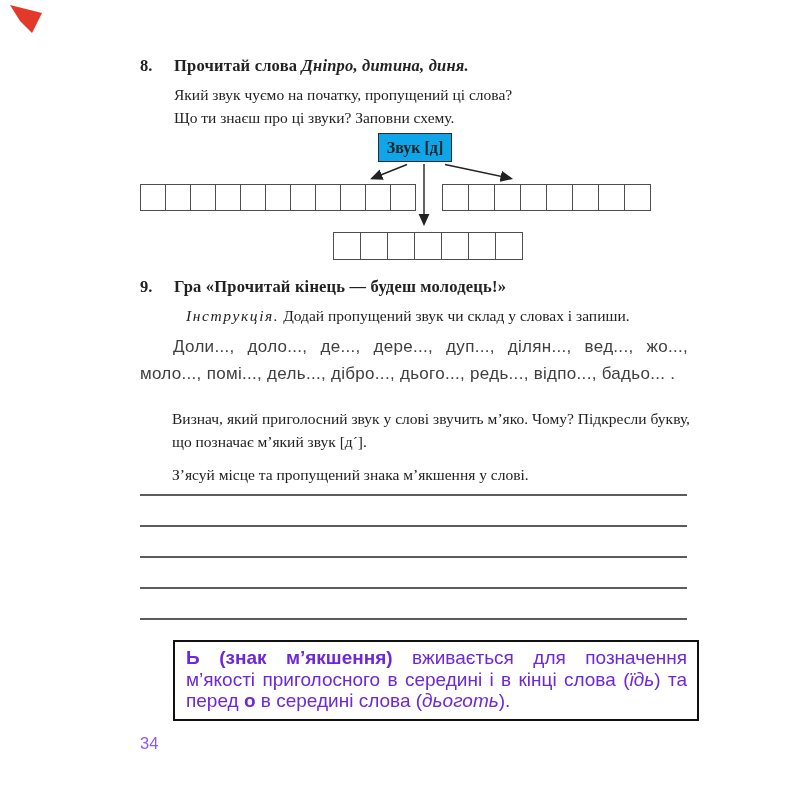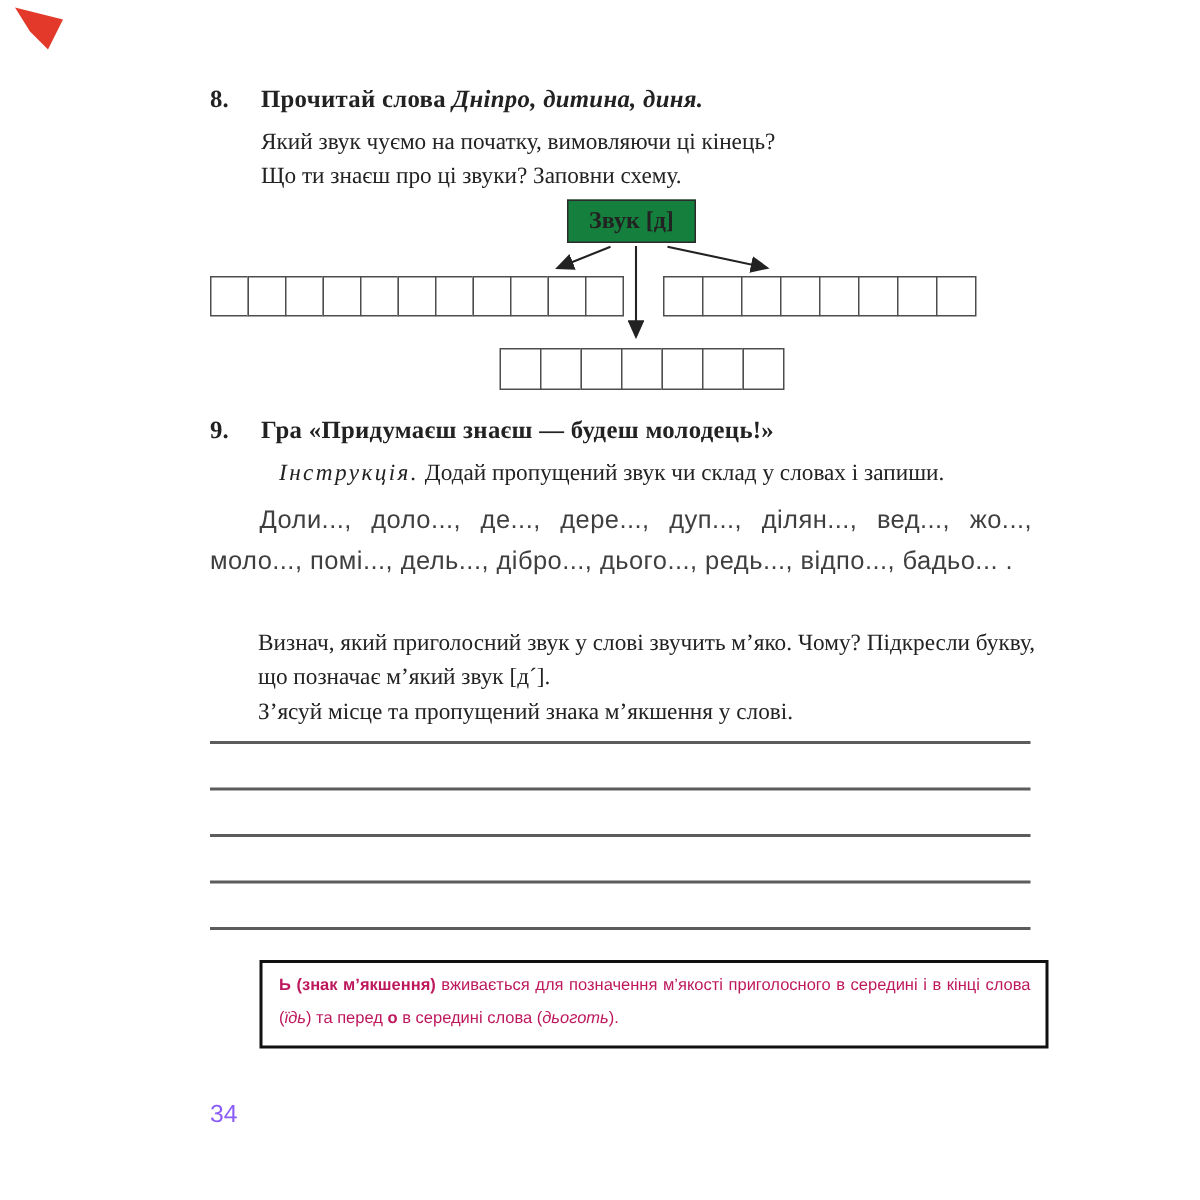--- a/index.html
+++ b/index.html
@@ -11,23 +11,23 @@
   
   .corner-flag{position:absolute;left:4px;top:1px;}
   
   .exnum{position:absolute;font-weight:700;font-size:16.5px;font-family:"Liberation Serif",serif;}
   .extitle{position:absolute;margin:0;font-weight:700;font-size:16.5px;font-family:"Liberation Serif",serif;letter-spacing:.2px;}
   .extitle .bi{font-style:italic;}
   .serifline{position:absolute;margin:0;font-size:15.5px;line-height:22px;font-family:"Liberation Serif",serif;}
   .instr-label{font-style:italic;letter-spacing:1.6px;}
   
   .soundbox{
-    position:absolute;left:378px;top:133px;width:86px;height:29px;
+    position:absolute;left:378px;top:133px;width:74px;height:29px;
     border:1.5px solid #2b2b2b;display:flex;align-items:center;justify-content:center;
-    font-weight:700;font-size:16px;font-family:"Liberation Serif",serif;background:#15803d;box-sizing:border-box;
+    font-weight:700;font-size:16px;font-family:"Liberation Serif",serif;background:#0ea5e9;box-sizing:border-box;
   }
   .arrows{position:absolute;left:330px;top:160px;}
   .cellrow{position:absolute;display:flex;}
   .cellrow .cell{
     width:26px;height:27px;border:1px solid #4e4e4e;background:#fff;
     box-sizing:border-box;flex:none;
   }
   .cellrow .cell + .cell{margin-left:-1px;}
   .row-left{left:140px;top:184px;}
   .row-right{left:442px;top:184px;}
@@ -45,41 +45,41 @@
     font-family:"Liberation Serif",serif;text-align:justify;
   }
   
   .writing-line{
     position:absolute;left:140px;width:547px;height:1.6px;background:#5c5c5c;
   }
   
   .notebox{
     position:absolute;left:173px;top:640px;width:526px;box-sizing:border-box;
     border:2.5px solid #101010;padding:5px 10px 7px 11px;
-    font-family:"Liberation Sans",sans-serif;font-size:11px;line-height:21.5px;
-    text-align:justify;color:#be185d;background:#fff;
+    font-family:"Liberation Sans",sans-serif;font-size:19px;line-height:21.5px;
+    text-align:justify;color:#6d28d9;background:#fff;
   }
   .notebox .b{font-weight:700;}
   .notebox .i{font-style:italic;}
   
   .pagenum{position:absolute;left:140px;top:734px;font-family:"Liberation Sans",sans-serif;font-size:16.5px;color:#8b5cf6;}
 </style>
 </head>
 <body>
 
 <svg class="corner-flag" width="42" height="38" viewBox="0 0 42 38">
   <path d="M6,4 L38,12 L28,32 L16,20 Z" fill="#e2392b"></path>
 </svg>
 
 <section>
   <span class="exnum" style="left:140px;top:56px;">8.</span>
   <h2 class="extitle" style="left:174px;top:56px;font-family:Liberation Serif, serif;">
     <span>Прочитай слова </span><span class="bi">Дніпро, дитина, диня.</span>
   </h2>
-  <p class="serifline" style="left:174px;top:84px;">Який звук чуємо на початку, вимовляючи ці кінець?</p>
+  <p class="serifline" style="left:174px;top:84px;">Який звук чуємо на початку, пропущений ці слова?</p>
   <p class="serifline" style="left:174px;top:107px;">Що ти знаєш про ці звуки? Заповни схему.</p>
 </section>
 
 <div>
   <div class="soundbox">Звук [д]</div>
 
   <svg class="arrows" width="210" height="78" viewBox="330 160 210 78">
     <defs>
       <marker id="ah" markerWidth="9" markerHeight="8" refX="7.5" refY="4" orient="auto">
         <path d="M0,0 L9,4 L0,8 Z" fill="#222"></path>
@@ -119,26 +119,26 @@
       <div class="cell"></div>
       <div class="cell"></div>
       <div class="cell"></div>
       <div class="cell"></div>
       <div class="cell"></div>
     </div>
 </div>
 
 <section>
   <span class="exnum" style="left:140px;top:277px;">9.</span>
-  <h2 class="extitle" style="left:174px;top:277px;">Гра «Придумаєш знаєш — будеш молодець!»</h2>
+  <h2 class="extitle" style="left:174px;top:277px;">Гра «Прочитай кінець — будеш молодець!»</h2>
   <p class="serifline" style="left:174px;top:305px;margin-left:12px;">
     <span class="instr-label">Інструкція.</span><span> Додай пропущений звук чи склад у словах і запиши.</span>
   </p>
   <p class="wordlist">Доли..., доло..., де..., дере..., дуп..., ділян..., вед..., жо..., моло..., помі..., дель..., дібро..., дього..., редь..., відпо..., бадьо... .</p>
-  <p class="taskpar" style="left:172px;top:417px;width:518px;">Визнач, який приголосний звук у слові звучить м’яко. Чому? Під­кресли букву, що позначає м’який звук [д´].</p>
+  <p class="taskpar" style="left:172px;top:407px;width:518px;">Визнач, який приголосний звук у слові звучить м’яко. Чому? Під­кресли букву, що позначає м’який звук [д´].</p>
   <p class="taskpar" style="left:172px;top:463px;width:518px;">З’ясуй місце та пропущений знака м’якшення у слові.</p>
 </section>
 
 <div class="writing-line" style="top:494px;"></div>
 <div class="writing-line" style="top:525px;"></div>
 <div class="writing-line" style="top:556px;"></div>
 <div class="writing-line" style="top:587px;"></div>
 <div class="writing-line" style="top:618px;"></div>
 
 <div class="notebox"><span class="b">Ь (знак м’якшення)</span><span> вживається для позначення м’якості приголосного в середині і в кінці слова (</span><span class="i">їдь</span><span>) та перед </span><span class="b">о</span><span> в середині слова (</span><span class="i">дьоготь</span><span>).</span></div>

